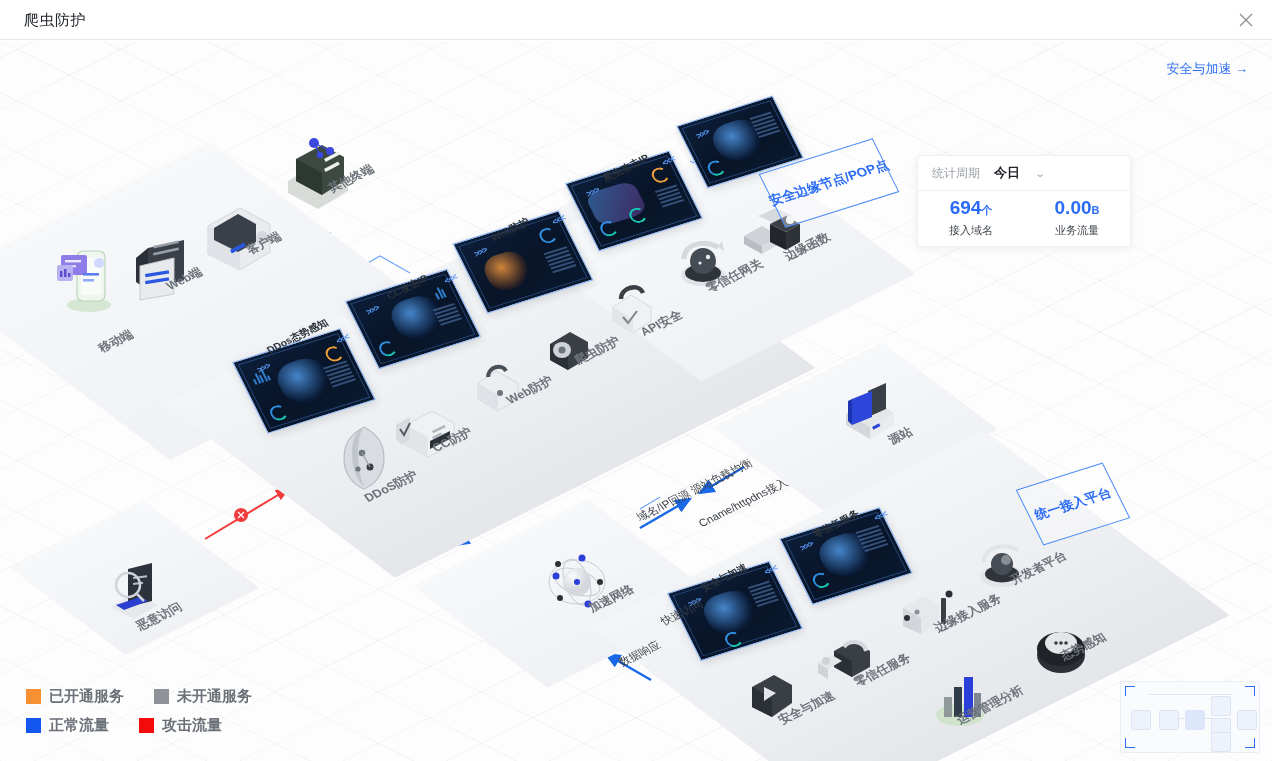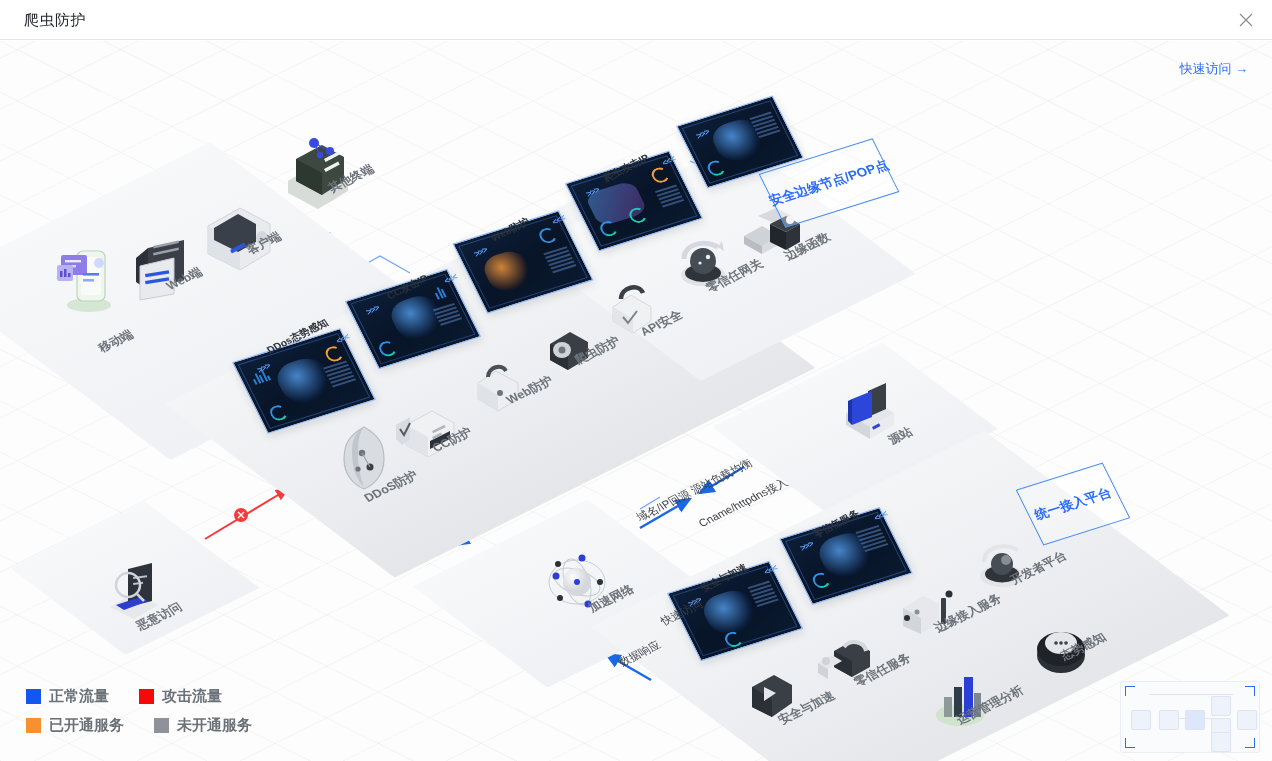--- a/index.html
+++ b/index.html
@@ -161,21 +161,21 @@
   <div class="modal-title">爬虫防护</div>
   <div class="close-icon">
     <svg width="14" height="14" viewBox="0 0 14 14" style="display:block;margin:3px auto">
       <path d="M1 1 L13 13 M13 1 L1 13" stroke="#8c8c8c" stroke-width="1.2" fill="none"></path>
     </svg>
   </div>
 </div>
 
 <div class="canvas">
 
-  <a class="goto-link">快速访问 →</a>
+  <a class="goto-link">安全与加速 →</a>
 
   <svg class="flows">
     <defs>
       <marker id="abl" markerWidth="8" markerHeight="8" refX="6" refY="3" orient="auto">
         <path d="M0,0 L7,3 L0,6 z" fill="#1868e8"></path>
       </marker>
       <marker id="ard" markerWidth="8" markerHeight="8" refX="6" refY="3" orient="auto">
         <path d="M0,0 L7,3 L0,6 z" fill="#f23b3b"></path>
       </marker>
     </defs>
@@ -614,40 +614,63 @@
   </div>
   <div class="callout" style="left:1028px; top:432px; width:90px; height:62px; transform:rotate(-26.5deg) skewY(9deg); padding:0 6px;">
     <span>统一接入平台</span>
   </div>
 
   <div class="flow-label" style="left:638px; top:470px; transform:rotate(-26.5deg) skewX(10deg);">域名/IP回源 源站负载均衡</div>
   <div class="flow-label" style="left:700px; top:476px; transform:rotate(-26.5deg) skewX(10deg);">Cname/httpdns接入</div>
   <div class="flow-label" style="left:662px; top:574px; transform:rotate(-26.5deg) skewX(10deg);">快速访问</div>
   <div class="flow-label" style="left:620px; top:615px; transform:rotate(-26.5deg) skewX(10deg);">数据响应</div>
 
+  <div class="stats-panel">
+    <div class="stats-row1">
+      <span class="stats-period-label">统计周期</span>
+      <span class="stats-select">
+        <span>今日</span>
+        <span class="chev">⌄</span>
+      </span>
+    </div>
+    <div class="stats-row2">
+      <div class="stat-cell">
+        <div class="stat-val">
+          <span>694</span><span class="unit">个</span>
+        </div>
+        <div class="stat-name">接入域名</div>
+      </div>
+      <div class="stat-cell">
+        <div class="stat-val">
+          <span>0.00</span><span class="unit">B</span>
+        </div>
+        <div class="stat-name">业务流量</div>
+      </div>
+    </div>
+  </div>
 
   <div class="legend">
+    <div class="legend-row">
+      <div class="legend-item">
+        <span class="legend-sw" style="background:#f79032"></span>
+        <span class="legend-txt">已开通服务</span>
+      </div>
+      <div class="legend-item">
+        <span class="legend-sw" style="background:#8f9399"></span>
+        <span class="legend-txt">未开通服务</span>
+      </div>
+    </div>
     <div class="legend-row">
       <div class="legend-item">
         <span class="legend-sw" style="background:#1456f0"></span>
         <span class="legend-txt">正常流量</span>
       </div>
       <div class="legend-item">
         <span class="legend-sw" style="background:#f50a0a"></span>
         <span class="legend-txt">攻击流量</span>
-      </div>
-    </div>
-    <div class="legend-row">
-      <div class="legend-item">
-        <span class="legend-sw" style="background:#f79032"></span>
-        <span class="legend-txt">已开通服务</span>
-      </div>
-      <div class="legend-item">
-        <span class="legend-sw" style="background:#8f9399"></span>
-        <span class="legend-txt">未开通服务</span>
       </div>
     </div>
   </div>
 
   <div class="minimap">
     <span class="mm-corner mm-tl"></span>
     <span class="mm-corner mm-tr"></span>
     <span class="mm-corner mm-bl"></span>
     <span class="mm-corner mm-br"></span>
     <span class="mm-line" style="left:28px; top:12px; width:84px; height:1px;"></span>

